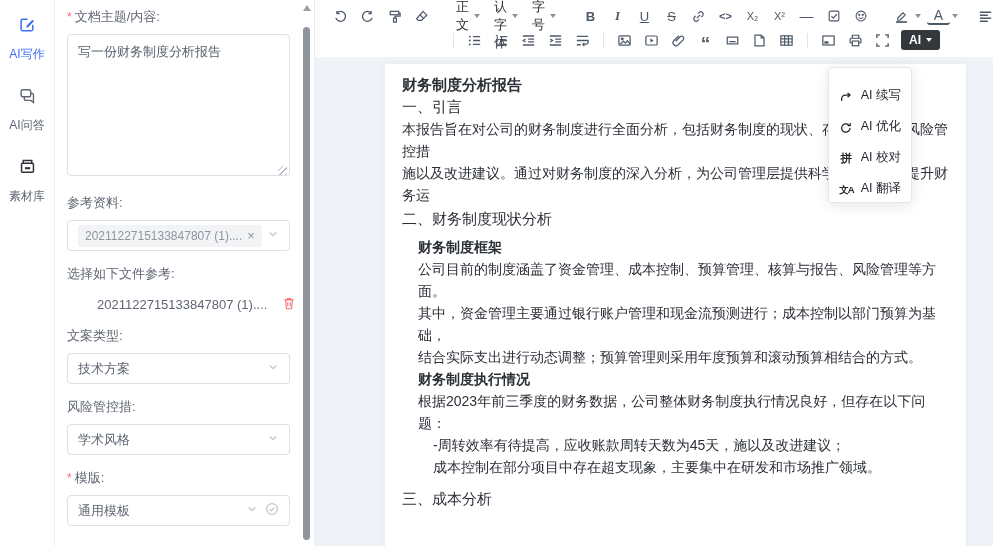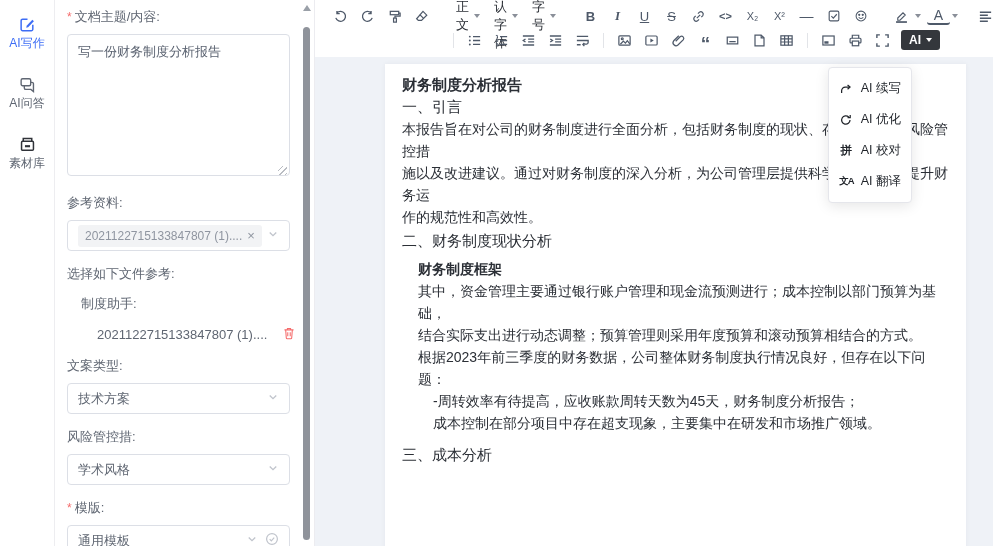--- a/index.html
+++ b/index.html
@@ -3,21 +3,21 @@
 <meta charset="utf-8">
 <style>
   * { box-sizing: border-box; margin: 0; padding: 0; }
   html,body { width:993px; height:546px; overflow:hidden; }
   body { font-family:"Liberation Sans","DejaVu Sans",sans-serif; background:#fff; }
   .app { display:flex; width:993px; height:546px; }
 
   
   .iconbar { width:55px; flex:0 0 55px; border-right:1px solid #ededf0; padding-top:16px;
              display:flex; flex-direction:column; align-items:center; gap:24px; background:#fff; }
-  .nav-item { display:flex; flex-direction:column; align-items:center; gap:2px; font-size:12px; color:#5f6672; cursor:pointer; }
+  .nav-item { display:flex; flex-direction:column; align-items:center; gap:13px; font-size:12px; color:#5f6672; cursor:pointer; }
   .nav-item.active { color:#3d6df5; }
   .nav-item svg { display:block; }
 
   
   .form-panel { width:260px; flex:0 0 260px; position:relative; border-right:1px solid #ececf0;
                 padding:6px 24px 0 12px; background:#fff; }
   .f-label { font-size:13px; color:#5f6672; margin:14px 0 8px; display:flex; align-items:center; gap:3px; }
   .f-label:first-child { margin-top:2px; }
   .req { color:#f56c6c; font-size:12px; }
   .ta-wrap { position:relative; }
@@ -68,21 +68,21 @@
   .d-h2 { font-weight:normal; font-size:15px; }
   .d-h3 { font-weight:bold; margin-left:16px; }
   .d-p  { }
   .ind1 { margin-left:16px; }
   .ind2 { margin-left:31px; }
   .mt2 { margin-top:2px; } .mt6 { margin-top:6px; } .mt10 { margin-top:10px; }
 
   
   .ai-menu { position:absolute; left:513px; top:10px; width:84px; background:#fff; border:1px solid #e5e6eb;
              border-radius:4px; box-shadow:0 3px 14px rgba(0,0,0,.10); padding:5px 0; z-index:5; }
-  .menu-item { height:31px; display:flex; align-items:center; gap:7px; padding:0 10px; font-size:12.5px;
+  .menu-item { height:31px; display:flex; align-items:flex-end; gap:7px; padding:0 10px; font-size:12.5px;
                color:#1f2329; white-space:nowrap; cursor:pointer; }
   .m-ico { width:15px; display:flex; justify-content:center; align-items:center; font-size:11.5px; font-weight:bold; color:#1f2329; }
   .m-ico svg { display:block; }
 </style>
 </head>
 <body>
 
 <div class="app">
 
   <nav class="iconbar">
@@ -134,21 +134,20 @@
       </span>
       <span class="grow"></span>
       <span>
         <svg width="12" height="12" viewBox="0 0 14 14" fill="none" stroke="#c0c4cc" stroke-width="1.5">
             <path d="M3.2 5.2 L7 9 L10.8 5.2"></path>
           </svg>
       </span>
     </div>
 
     <div class="f-label">选择如下文件参考:</div>
-    <div class="sub-label">制度助手:</div>
     <div class="file-row">
       <span>2021122715133847807 (1)....</span>
       <span class="trash">
         <svg width="14" height="14" viewBox="0 0 16 16" fill="none" stroke="#f56c6c" stroke-width="1.2">
           <path d="M2.8 4.4 h10.4 M6.2 4.4 V2.8 h3.6 v1.6"></path>
           <path d="M4.2 4.4 l.7 9.2 a1 1 0 0 0 1 .9 h4.2 a1 1 0 0 0 1 -.9 l.7 -9.2"></path>
           <path d="M6.6 7 v4.6 M9.4 7 v4.6"></path>
         </svg>
       </span>
     </div>
@@ -384,27 +383,28 @@
         </span>
       </div>
     </div>
 
     <div class="canvas">
       <div class="page doc">
         <div class="d-h1">财务制度分析报告</div>
         <div class="d-h2">一、引言</div>
         <div class="d-p">本报告旨在对公司的财务制度进行全面分析，包括财务制度的现状、存在的问题、风险管控措</div>
         <div class="d-p">施以及改进建议。通过对财务制度的深入分析，为公司管理层提供科学决策依据，提升财务运</div>
-        <div class="d-p">作的规范性和高效性。</div>
         <div class="d-h2 mt2">二、财务制度现状分析</div>
         <div class="d-h3 mt6">财务制度框架</div>
+        <div class="d-p ind1">公司目前的制度涵盖了资金管理、成本控制、预算管理、核算与报告、风险管理等方面。</div>
         <div class="d-p ind1">其中，资金管理主要通过银行账户管理和现金流预测进行；成本控制以部门预算为基础，</div>
         <div class="d-p ind1">结合实际支出进行动态调整；预算管理则采用年度预算和滚动预算相结合的方式。</div>
+        <div class="d-h3">财务制度执行情况</div>
         <div class="d-p ind1">根据2023年前三季度的财务数据，公司整体财务制度执行情况良好，但存在以下问题：</div>
-        <div class="d-p ind2">-周转效率有待提高，应收账款周转天数为45天，财务制度分析报告；</div>
+        <div class="d-p ind2">-周转效率有待提高，应收账款周转天数为45天，施以及改进建议；</div>
         <div class="d-p ind2">成本控制在部分项目中存在超支现象，主要集中在研发和市场推广领域。</div>
         <div class="d-h2 mt10">三、成本分析</div>
 
       </div>
 
       <div class="ai-menu">
         <div class="menu-item">
           <span class="m-ico">
             <svg width="14" height="14" viewBox="0 0 16 16" fill="none" stroke="#1f2329" stroke-width="1.4">
                 <path d="M3 12.6 V10 a4.2 4.2 0 0 1 4.2 -4.2 h5"></path>

